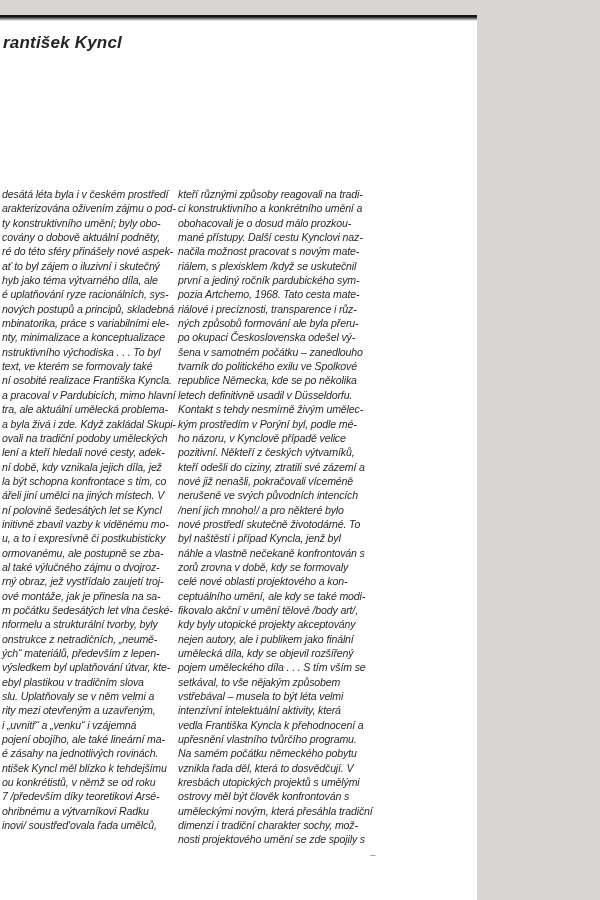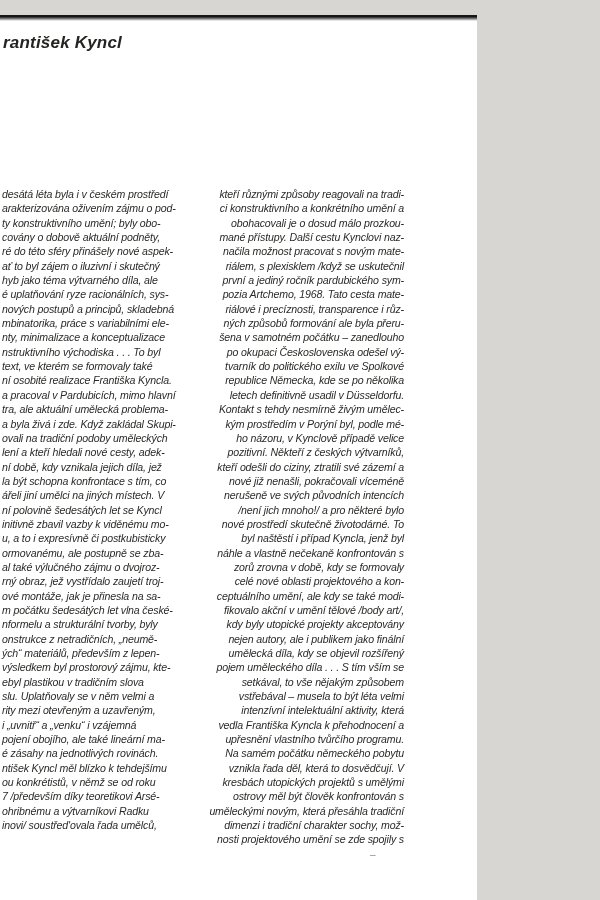--- a/index.html
+++ b/index.html
@@ -29,21 +29,21 @@
     font-style: italic;
     letter-spacing: 0.2px;
     color: #242422;
     white-space: nowrap;
   }
   .col {
     position: absolute;
     top: 172px;
   }
   .col-left  { left: 2px;   width: 192px; }
-  .col-right { left: 196px; width: 208px; text-align: right; }
+  .col-right { left: 178px; width: 208px; }
   .tl {
     font-size: 10.6px;
     line-height: 14.35px;
     letter-spacing: -0.15px;
     white-space: nowrap;
     color: #2b2a28;
   }
   .stray-mark {
     position: absolute;
     left: 370px;
@@ -87,21 +87,21 @@
       <div class="tl">initivně zbavil vazby k viděnému mo-</div>
       <div class="tl">u, a to i expresívně či postkubisticky</div>
       <div class="tl">ormovanému, ale postupně se zba-</div>
       <div class="tl">al také výlučného zájmu o dvojroz-</div>
       <div class="tl">rný obraz, jež vystřídalo zaujetí troj-</div>
       <div class="tl">ové montáže, jak je přinesla na sa-</div>
       <div class="tl">m počátku šedesátých let vlna české-</div>
       <div class="tl">nformelu a strukturální tvorby, byly</div>
       <div class="tl">onstrukce z netradičních, „neumě-</div>
       <div class="tl">ých“ materiálů, především z lepen-</div>
-      <div class="tl">výsledkem byl prostorový zájmu, kte-</div>
+      <div class="tl">výsledkem byl uplatňování útvar, kte-</div>
       <div class="tl">ebyl plastikou v tradičním slova</div>
       <div class="tl">slu. Uplatňovaly se v něm velmi a</div>
       <div class="tl">rity mezi otevřeným a uzavřeným,</div>
       <div class="tl">i „uvnitř“ a „venku“ i vzájemná</div>
       <div class="tl">pojení obojího, ale také lineární ma-</div>
       <div class="tl">é zásahy na jednotlivých rovinách.</div>
       <div class="tl">ntišek Kyncl měl blízko k tehdejšímu</div>
       <div class="tl">ou konkrétistů, v němž se od roku</div>
       <div class="tl">7 /především díky teoretikovi Arsé-</div>
       <div class="tl">ohribnému a výtvarníkovi Radku</div>
@@ -112,22 +112,22 @@
       <div class="tl">kteří různými způsoby reagovali na tradi-</div>
       <div class="tl">ci konstruktivního a konkrétního umění a</div>
       <div class="tl">obohacovali je o dosud málo prozkou-</div>
       <div class="tl">mané přístupy. Další cestu Kynclovi naz-</div>
       <div class="tl">načila možnost pracovat s novým mate-</div>
       <div class="tl">riálem, s plexisklem /když se uskutečnil</div>
       <div class="tl">první a jediný ročník pardubického sym-</div>
       <div class="tl">pozia Artchemo, 1968. Tato cesta mate-</div>
       <div class="tl">riálové i precíznosti, transparence i růz-</div>
       <div class="tl">ných způsobů formování ale byla přeru-</div>
+      <div class="tl">po okupaci Československa odešel vý-</div>
       <div class="tl">šena v samotném počátku – zanedlouho</div>
-      <div class="tl">po okupaci Československa odešel vý-</div>
       <div class="tl">tvarník do politického exilu ve Spolkové</div>
       <div class="tl">republice Německa, kde se po několika</div>
       <div class="tl">letech definitivně usadil v Düsseldorfu.</div>
       <div class="tl">Kontakt s tehdy nesmírně živým umělec-</div>
       <div class="tl">kým prostředím v Porýní byl, podle mé-</div>
       <div class="tl">ho názoru, v Kynclově případě velice</div>
       <div class="tl">pozitivní. Někteří z českých výtvarníků,</div>
       <div class="tl">kteří odešli do ciziny, ztratili své zázemí a</div>
       <div class="tl">nové již nenašli, pokračovali víceméně</div>
       <div class="tl">nerušeně ve svých původních intencích</div>

